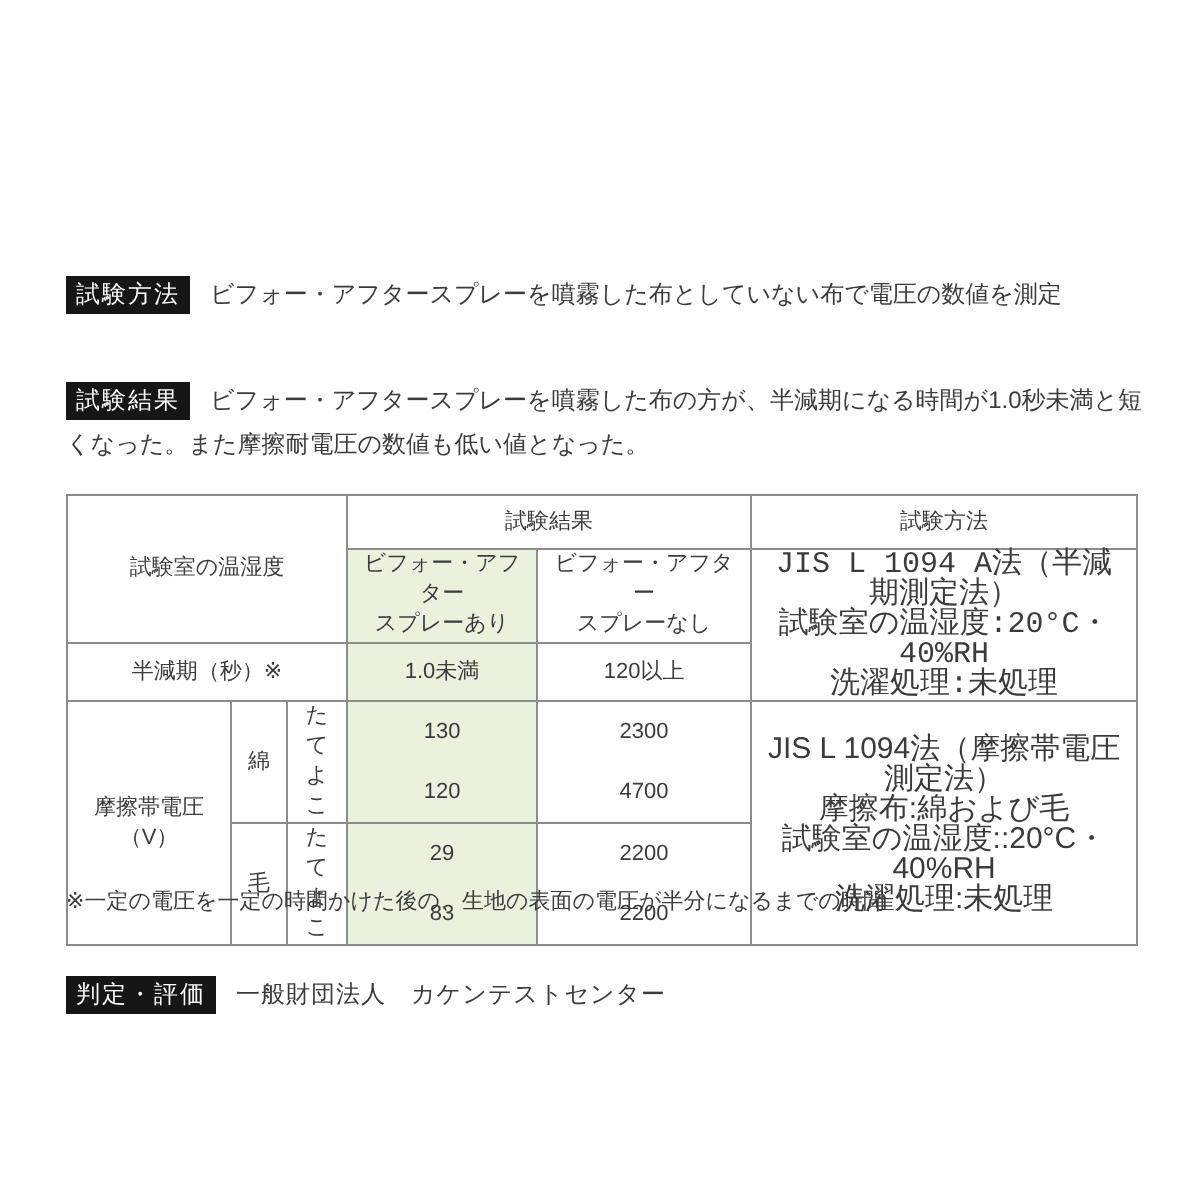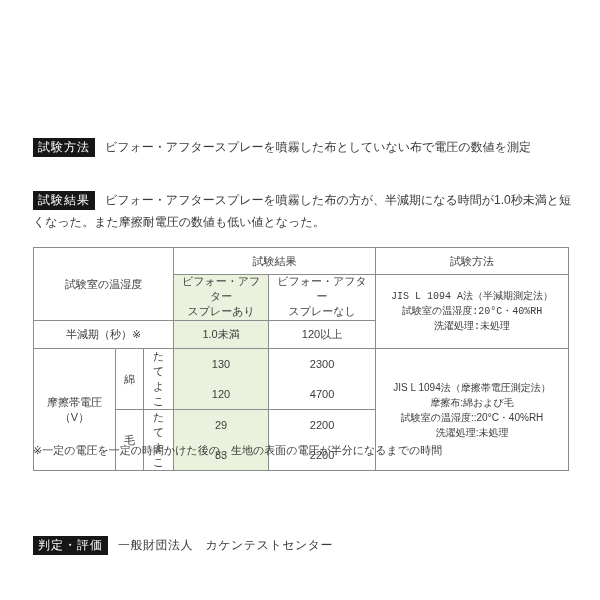--- a/index.html
+++ b/index.html
@@ -7,31 +7,31 @@
        font-family:"Liberation Sans","DejaVu Sans",sans-serif;color:#3b3b3b;}
   .page{position:absolute;inset:0;background:#fff;}
 
   .title{position:absolute;left:33px;top:83px;font-size:17px;letter-spacing:1px;color:#41b1d9;font-weight:500;}
 
   .section{position:absolute;left:33px;width:542px;font-size:12px;line-height:22px;}
   .badge{display:inline-block;background:#161616;color:#ffffff;font-size:12px;
          padding:1px 5px 2px;margin-right:10px;line-height:16px;letter-spacing:1px;}
   .sec-method{top:136px;font-family:Liberation Serif, serif;}
   .sec-result{top:189px;}
-  .sec-judge{top:486px;margin-top:48px;}
+  .sec-judge{top:486px;}
   .judge-text{letter-spacing:0.5px;}
 
   table.result-table{position:absolute;left:33px;top:247px;border-collapse:collapse;
         table-layout:fixed;width:535px;font-size:11px;color:#3b3b3b;}
   table.result-table td{border:1px solid #8c8c8c;padding:0 6px;text-align:center;vertical-align:middle;
         white-space:pre-line;line-height:15px;}
   table.result-table{border:1px solid #636363;}
   td.green{background:#eaf2dd;}
   td.left{text-align:left;padding-left:8px;}
-  td.method-cell{text-align:left;padding-left:8px;line-height:21px;font-size:10px;margin-top:36px;}
+  td.method-cell{text-align:left;padding-left:8px;line-height:21px;font-size:15px;margin-top:36px;}
   tr.r1 td{height:26px;}
   tr.r2 td{height:43px;font-family:Liberation Mono, monospace;}
   tr.r3 td{height:27px;}
   tr.rv td{height:20px;}
   tr.rv-top td.nb{border-bottom:none;}
   tr.rv-bot td.nb{border-top:none;}
 
   .footnote{position:absolute;left:33px;top:443px;font-size:11px;color:#3b3b3b;}
 </style>
 </head>

